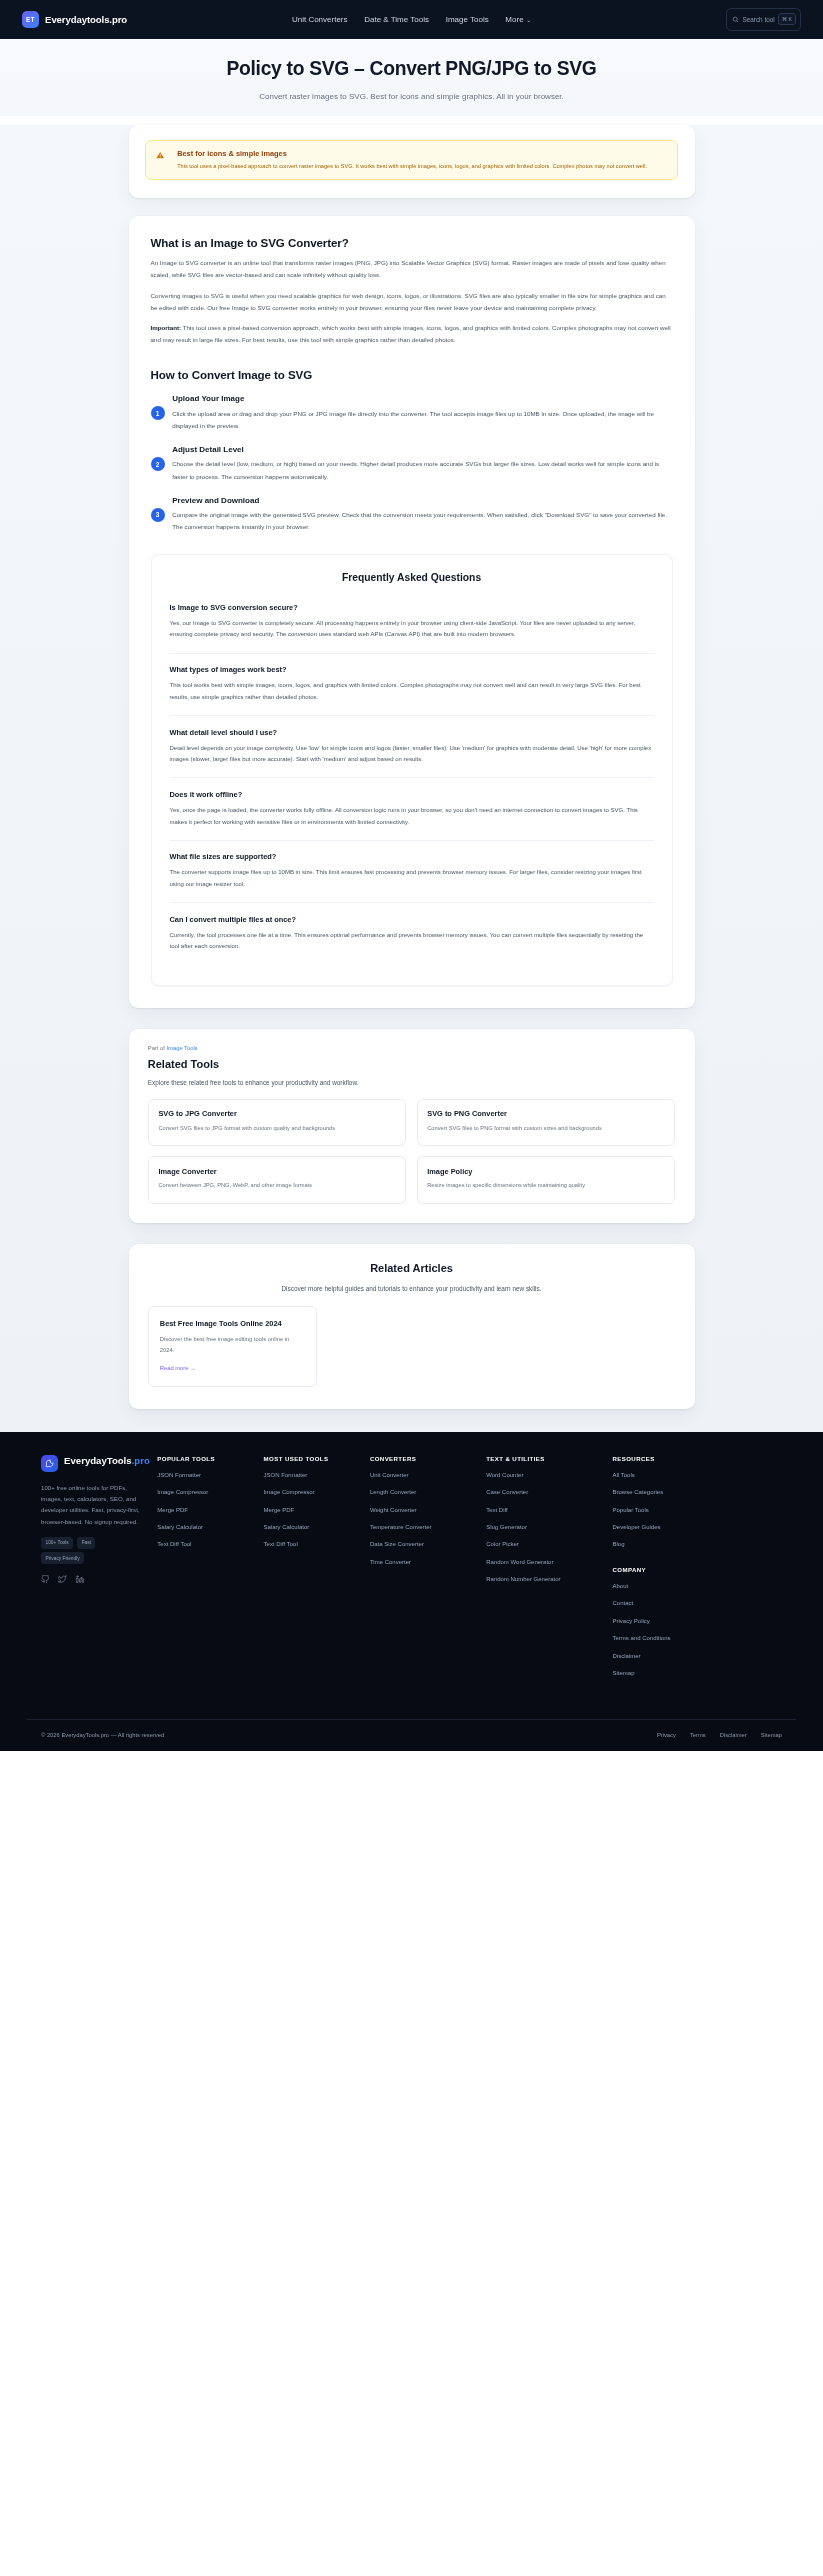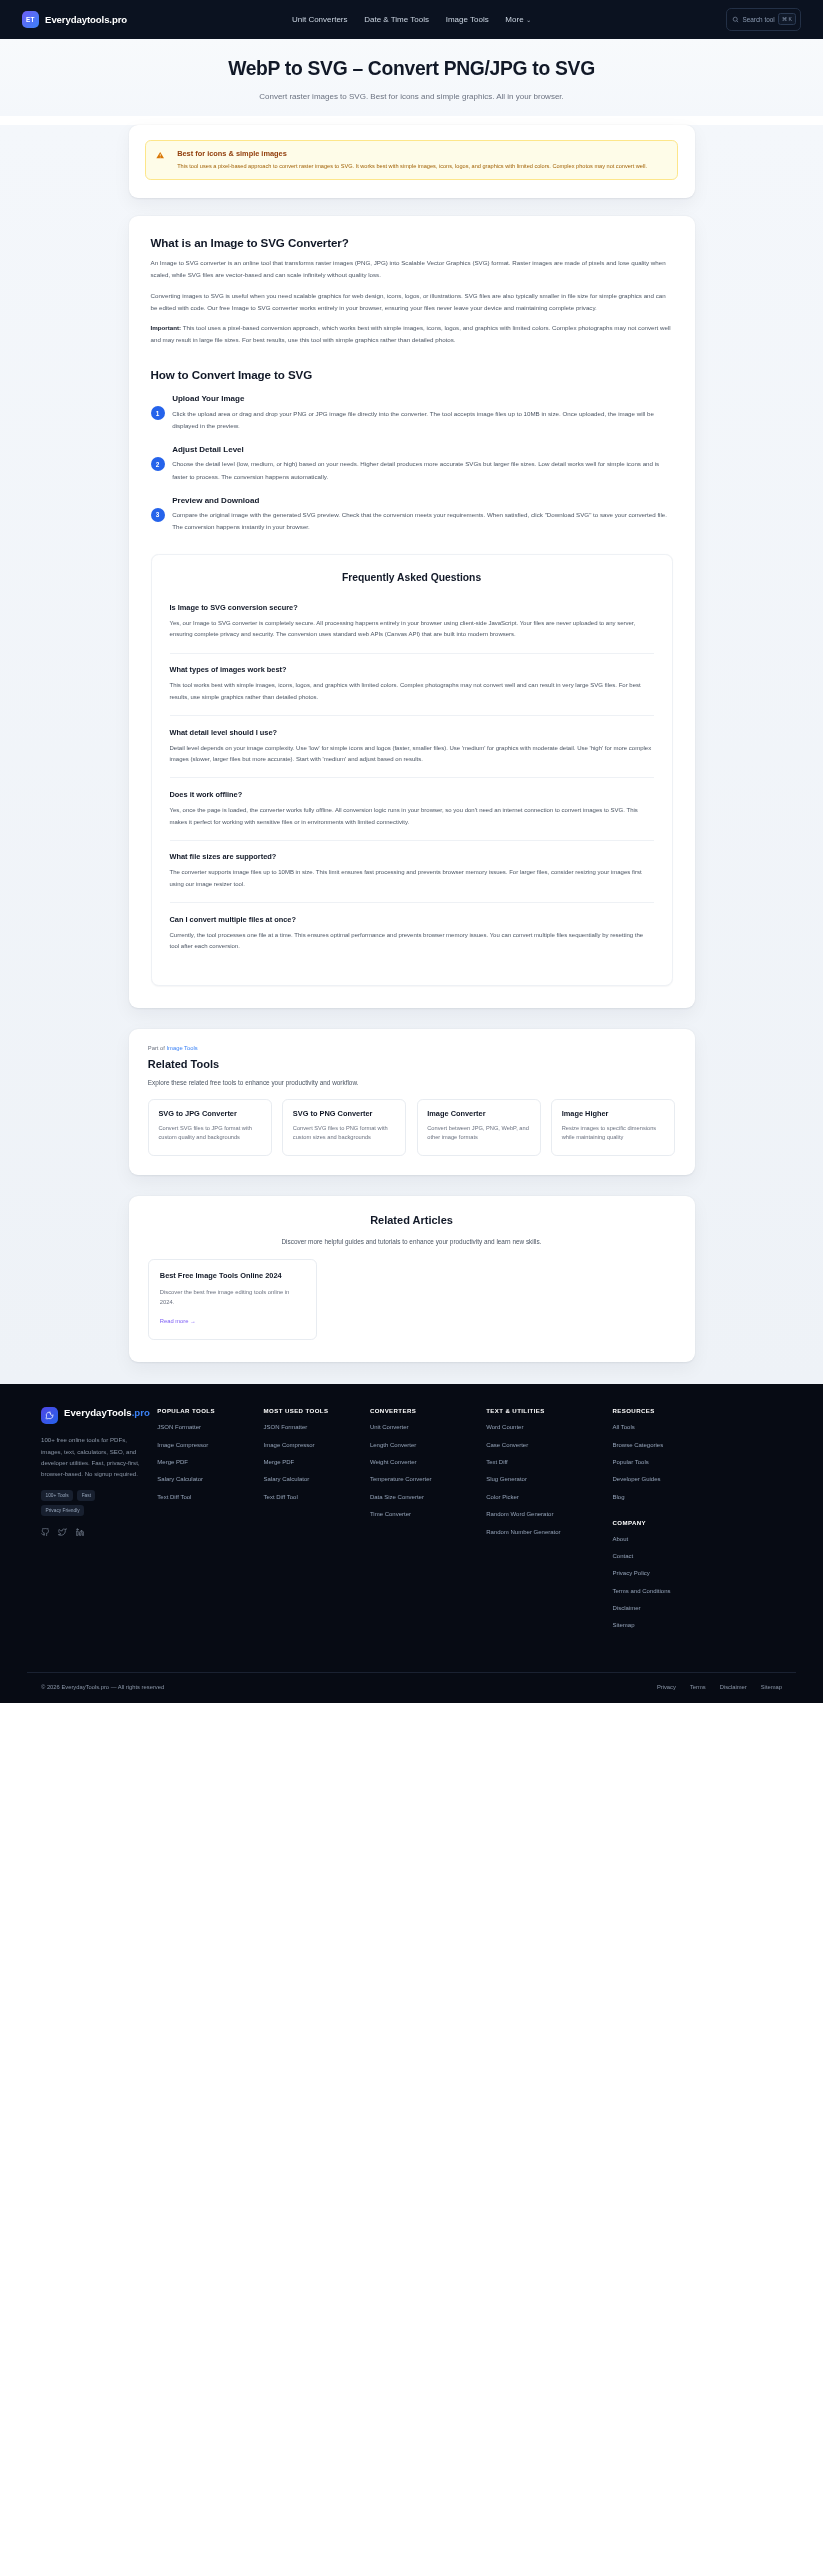--- a/index.html
+++ b/index.html
@@ -152,21 +152,21 @@
   .faq-a { font-size: 6px; color: #4b5563; line-height: 1.95; margin-top: 5.8px; }
 
   
   .section-card { margin-top: 20.6px; padding: 16.7px 19.3px 19.3px; }
   .part-of { font-size: 5.8px; color: #6b7280; }
   .part-of a { color: #3b82f6; text-decoration: none; }
   .section-card h2.rel { margin-top: 6.4px; font-size: 11px; font-weight: bold; color: #111827; }
   .section-sub { margin-top: 9px; font-size: 6.4px; color: #4b5563; }
   .tool-grid {
     margin-top: 13px;
-    display: grid; grid-template-columns: repeat(4, 1fr); gap: 10.3px;
+    display: grid; grid-template-columns: repeat(2, 1fr); gap: 10.3px;
   }
   .tool-tile {
     border: 0.6px solid #e8ecf1; border-radius: 5.8px;
     padding: 9.6px 9.6px 11.6px; background: #fff; cursor: pointer;
   }
   .tool-tile-title { font-size: 7.4px; font-weight: bold; color: #111827; }
   .tool-tile-desc { margin-top: 5.1px; font-size: 5.7px; color: #6b7280; line-height: 1.75; }
 
   
   .articles-card { margin-top: 20.6px; margin-bottom: 22px; padding: 18px 19.3px 22px; }
@@ -251,21 +251,21 @@
           <circle cx="11" cy="11" r="7"></circle>
           <line x1="16.5" y1="16.5" x2="21" y2="21"></line>
         </svg>
     </span>
     <span class="search-ph">Search tools...</span>
     <span class="kbd">⌘ K</span>
   </div>
 </header>
 
 <section class="hero">
-  <h1>WebP to SVG – Convert PNG/JPG to SVG</h1>
+  <h1>Policy to SVG – Convert PNG/JPG to SVG</h1>
   <p>Convert raster images to SVG. Best for icons and simple graphics. All in your browser.</p>
 </section>
 
 <div class="page-bg">
 <div class="wrap">
 
   <section class="card tool-card">
 
     <div class="alert">
       <span class="alert-icon">
@@ -356,21 +356,21 @@
       </div>
       <div class="tool-tile">
         <div class="tool-tile-title">SVG to PNG Converter</div>
         <div class="tool-tile-desc">Convert SVG files to PNG format with custom sizes and backgrounds</div>
       </div>
       <div class="tool-tile">
         <div class="tool-tile-title">Image Converter</div>
         <div class="tool-tile-desc">Convert between JPG, PNG, WebP, and other image formats</div>
       </div>
       <div class="tool-tile">
-        <div class="tool-tile-title">Image Higher</div>
+        <div class="tool-tile-title">Image Policy</div>
         <div class="tool-tile-desc">Resize images to specific dimensions while maintaining quality</div>
       </div>
     </div>
   </section>
 
   <section class="card articles-card">
     <h2>Related Articles</h2>
     <div class="articles-sub">Discover more helpful guides and tutorials to enhance your productivity and learn new skills.</div>
     <div class="article-grid">
       <div class="article-tile">

